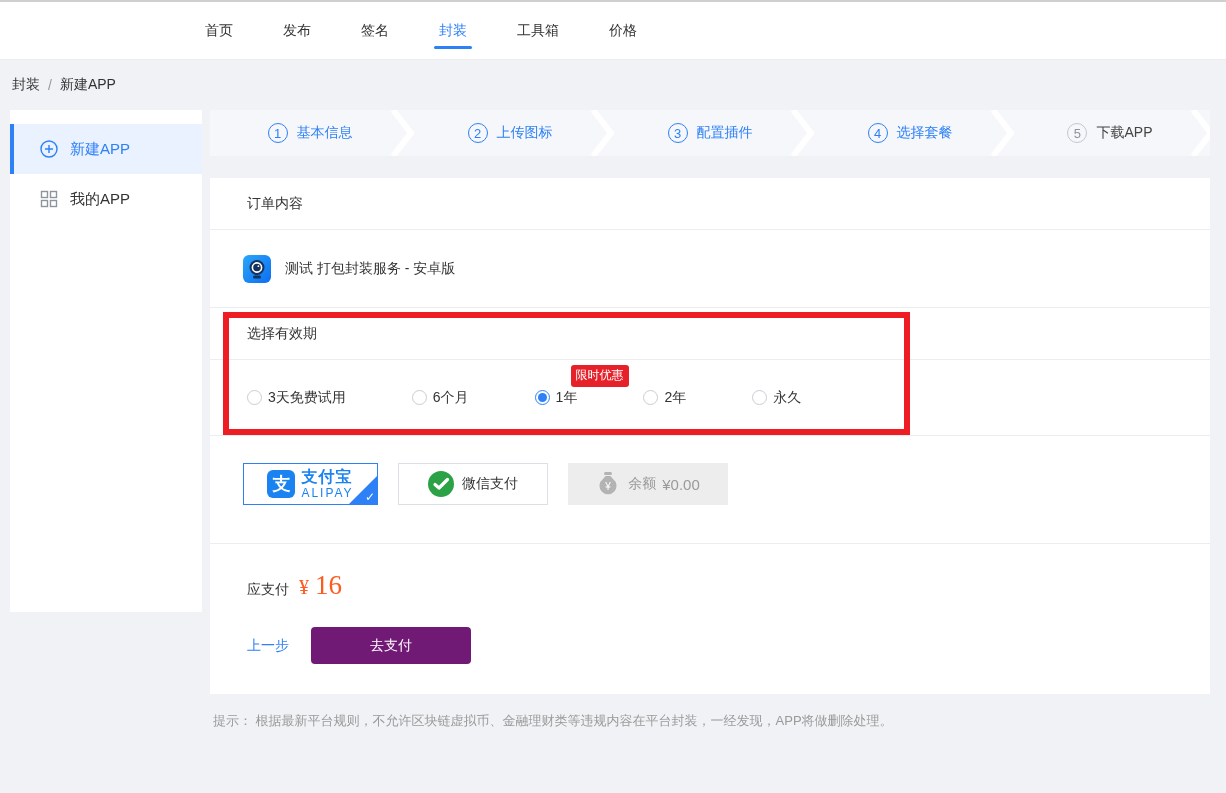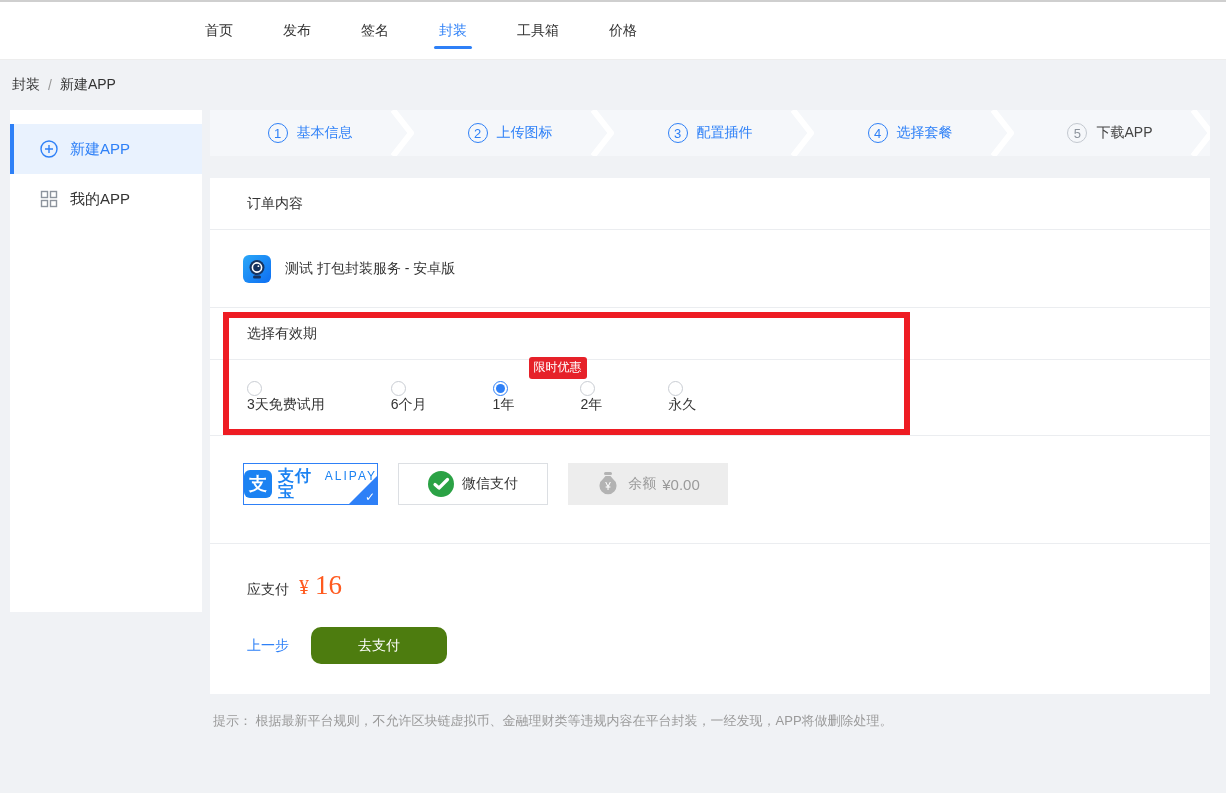--- a/index.html
+++ b/index.html
@@ -60,21 +60,21 @@
   .sec-title { height:52px; display:flex; align-items:center; padding-left:37px; font-size:14px; color:#333; }
   .sec-title.tall { height:62px; }
   .app-row { height:78px; display:flex; align-items:center; padding-left:33px; }
   .app-ico { width:28px; height:28px; margin-right:14px; flex:none; }
   .validity-wrap { position:relative; }
   .red-annotation {
     position:absolute; left:13px; top:4px; width:687px; height:123px;
     border:6px solid #ee1c23; pointer-events:none; z-index:6;
   }
   .options-row { height:76px; display:flex; align-items:center; padding-left:37px; }
-  .option { display:flex; align-items:flex-start; cursor:pointer; position:relative; margin-right:66px;flex-direction:column; }
+  .option { display:flex; align-items:center; cursor:pointer; position:relative; margin-right:66px; }
   .radio {
     width:15px; height:15px; border-radius:50%; border:1px solid #c9cdd3;
     margin-right:6px; background:#fff; flex:none; position:relative;
   }
   .option.selected .radio { border-color:#2e80f7; }
   .option.selected .radio::after {
     content:""; position:absolute; left:2px; top:2px; width:9px; height:9px;
     border-radius:50%; background:#2e80f7;
   }
   .opt-label { font-size:14px; color:#333; }
@@ -90,21 +90,21 @@
     position:relative; overflow:hidden;
   }
   .pay-card.alipay { width:135px; border-color:#2e80f7; }
   .pay-card.wechat { width:150px; }
   .pay-card.balance { width:160px; background:#ededed; border:none; cursor:default; color:#9a9a9a; }
   .ali-logo {
     width:28px; height:28px; background:#1b82f2; border-radius:6px; color:#fff;
     font-size:18px; font-weight:bold; display:flex; align-items:center; justify-content:center;
     margin-right:6px; flex:none;
   }
-  .ali-text { display:flex; flex-direction:row; line-height:1; }
+  .ali-text { display:flex; flex-direction:column; line-height:1; }
   .ali-cn { color:#1b82f2; font-size:16px; font-weight:bold; letter-spacing:1px; }
   .ali-en { color:#1b82f2; font-size:12px; letter-spacing:2px; margin-top:2px; }
   .corner-check {
     position:absolute; right:0; bottom:0; width:0; height:0;
     border-left:28px solid transparent; border-bottom:28px solid #2e80f7;
   }
   .corner-check-mark {
     position:absolute; right:2px; bottom:0px; color:#fff; font-size:12px; z-index:2;
   }
   .wx-icon { width:26px; height:26px; margin-right:8px; flex:none; }
@@ -113,22 +113,22 @@
   .bal-amount { margin-left:6px; font-size:15px; color:#9a9a9a; }
   
   .checkout { padding:26px 0 30px 37px;font-family:Liberation Serif, serif; }
   .amount-line { display:flex; align-items:baseline; }
   .amount-label { font-size:14px; color:#333; }
   .amount-cur { color:#ff5a1f; font-size:20px; margin-left:10px; }
   .amount-val { color:#ff5a1f; font-size:27px; margin-left:6px; }
   .btn-line { margin-top:26px; display:flex; align-items:center; }
   .prev-link { color:#2e80f7; font-size:14px; cursor:pointer; }
   .pay-btn {
-    width:136px; height:37px; background:#4d7c0f; color:#fff; border:none;
-    border-radius:10px; font-size:14px; margin-left:22px; cursor:pointer;
+    width:160px; height:37px; background:#701a75; color:#fff; border:none;
+    border-radius:4px; font-size:14px; margin-left:22px; cursor:pointer;
     font-family:inherit;
   }
   
   .footer-note { padding:18px 0 0 3px; font-size:13px; color:#9a9a9a; }
 </style>
 </head>
 <body>
 
 <header class="topbar">
   <div class="nav-item">首页</div>

